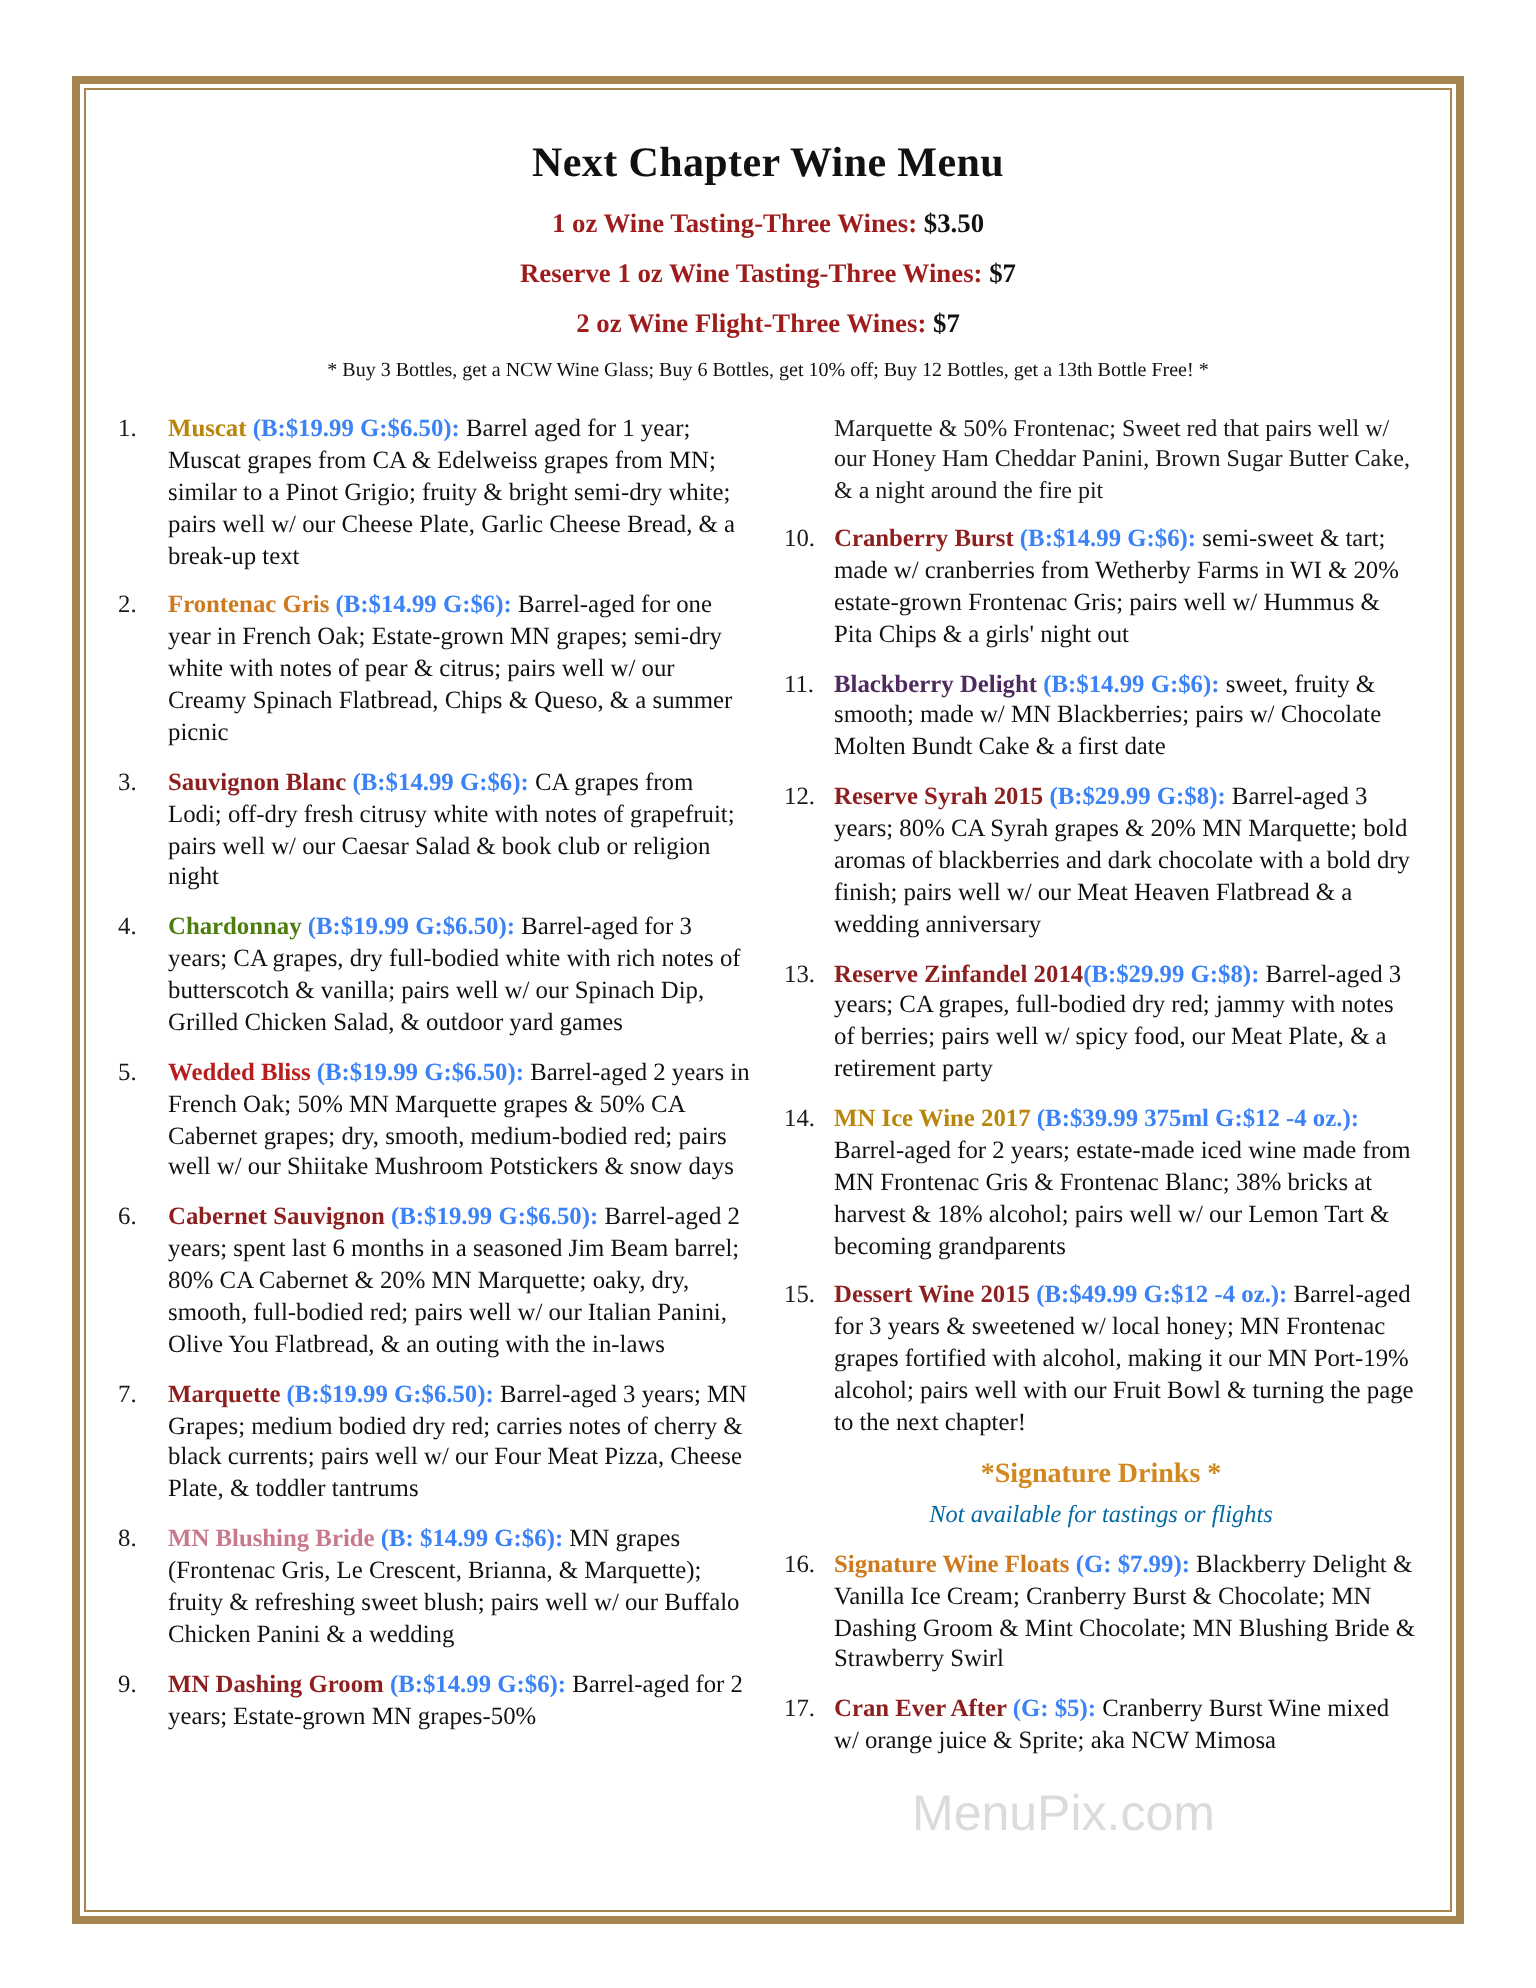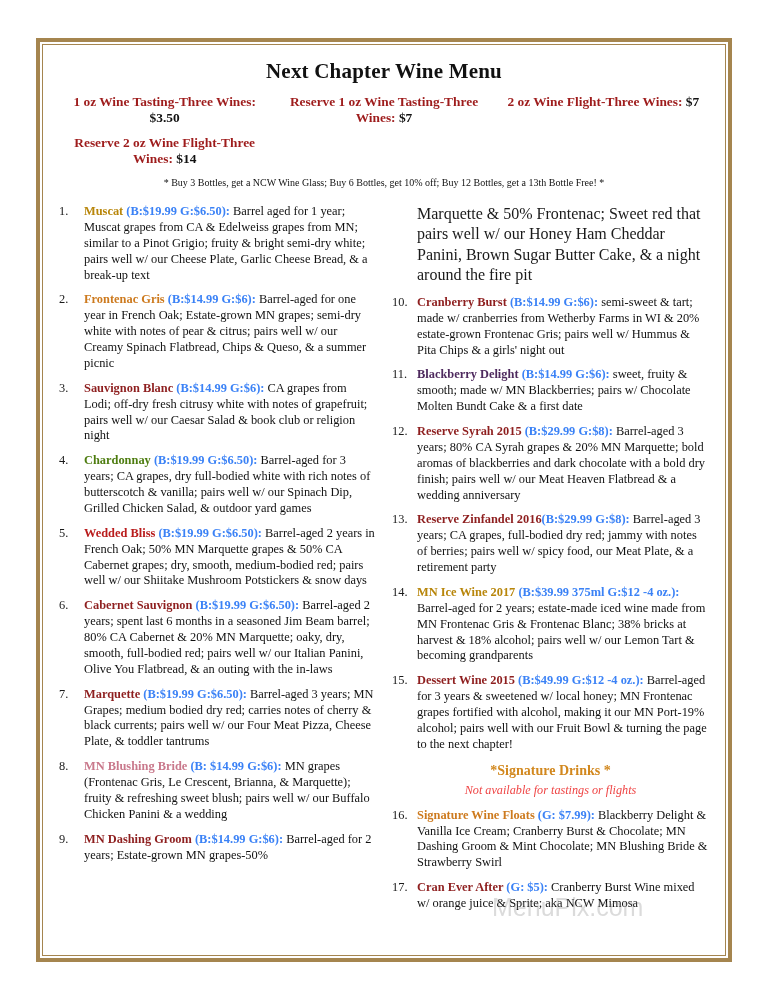--- a/index.html
+++ b/index.html
@@ -7,72 +7,71 @@
     position:relative; width:768px; height:994px; background:#ffffff;
     font-family:"Liberation Serif","DejaVu Serif",serif; color:#1a1a1a;
     overflow:hidden;
   }
   .frame {
     position:absolute; left:36px; right:36px; top:38px; bottom:32px;
     border:4px solid #a5854f;
   }
   .frame-inner {
     position:absolute; inset:2px; border:1px solid #a5854f;
-    box-sizing:border-box; padding:10px 16px 8px 16px; overflow:hidden;
+    box-sizing:border-box; padding:20px 16px 8px 16px; overflow:hidden;
   }
   .title {
     text-align:center; font-size:21px; font-weight:bold; color:#111;
     margin:4px 0 10px 0; letter-spacing:0.2px;
   }
   .pricing-grid {
-    display:grid; grid-template-columns:1fr 1fr 1fr; row-gap:9px; column-gap:8px;
+    display:grid; grid-template-columns:1fr; row-gap:9px; column-gap:8px;
     font-size:13.4px; font-weight:bold; text-align:center; margin-bottom:10px;
   }
   .price-label { color:#9e1c1c; }
   .price-val { color:#111; }
   .promo { text-align:center; font-size:10px; margin:2px 0 16px 0; color:#111; }
   .columns { display:flex; gap:16px; }
   .col { flex:1 1 0; min-width:0; }
   .item { display:flex; margin-bottom:9px; font-size:12.4px; line-height:1.28; }
   .num { flex:0 0 25px; width:25px; }
   .itext { margin:0; }
   .wname { font-weight:bold; }
   .wprice { font-weight:bold; color:#3b82f6; }
   .wdesc { color:#111; }
   .cont-para {
-    margin:0 0 9px 0; padding-left:25px; font-size:16px; line-height:1.28;
+    margin:0 0 9px 0; padding-left:25px; font-size:12px; line-height:1.28;
   }
   .section-header {
     text-align:center; font-weight:bold; font-size:14px; color:#d2881e;
     margin:10px 0 12px 0;
   }
   .section-note {
-    text-align:center; font-style:italic; font-size:12.2px; color:#ef4444;
+    text-align:center; font-style:italic; font-size:12.2px; color:#0369a1;
     margin:-8px 0 10px 0;
   }
   .watermark {
-    position:absolute; left:492px; top:893px; font-size:25px; color:#8a8a8a;
+    position:absolute; left:456px; top:893px; font-size:25px; color:#8a8a8a;
     opacity:0.3; font-family:"Liberation Sans","DejaVu Sans",sans-serif;
     pointer-events:none;
   }
 </style>
 </head>
 <body>
 
 <div class="page">
   <div class="frame">
     <div class="frame-inner">
 
       <h1 class="title">Next Chapter Wine Menu</h1>
 
       <div class="pricing-grid">
         <div><span class="price-label">1 oz Wine Tasting-Three Wines:</span><span class="price-val"> $3.50</span></div>
         <div><span class="price-label">Reserve 1 oz Wine Tasting-Three Wines:</span><span class="price-val"> $7</span></div>
         <div><span class="price-label">2 oz Wine Flight-Three Wines:</span><span class="price-val"> $7</span></div>
-        <div><span class="price-label">Reserve 2 oz Wine Flight-Three Wines:</span><span class="price-val"> $14</span></div>
       </div>
 
       <div class="promo">* Buy 3 Bottles, get a NCW Wine Glass; Buy 6 Bottles, get 10% off; Buy 12 Bottles, get a 13th Bottle Free! *</div>
 
       <div class="columns">
 
         <div class="col">
           <div class="item">
               <span class="num">1.</span>
               <p class="itext"><span class="wname" style="color: rgb(184, 134, 11); text-align: right;">Muscat</span><span class="wprice"> (B:$19.99 G:$6.50):</span><span class="wdesc"> Barrel aged for 1 year; Muscat grapes from CA &amp; Edelweiss grapes from MN; similar to a Pinot Grigio; fruity &amp; bright semi-dry white; pairs well w/ our Cheese Plate, Garlic Cheese Bread, &amp; a break-up text</span></p>
@@ -122,21 +121,21 @@
               <p class="itext"><span class="wname" style="color: rgb(78, 42, 94);">Blackberry Delight</span><span class="wprice"> (B:$14.99 G:$6):</span><span class="wdesc"> sweet, fruity &amp; smooth; made w/ MN Blackberries; pairs w/ Chocolate Molten Bundt Cake &amp; a first date</span></p>
             </div>
 
 
           <div class="item">
               <span class="num">12.</span>
               <p class="itext"><span class="wname" style="color: rgb(142, 31, 31);">Reserve Syrah 2015</span><span class="wprice"> (B:$29.99 G:$8):</span><span class="wdesc"> Barrel-aged 3 years; 80% CA Syrah grapes &amp; 20% MN Marquette; bold aromas of blackberries and dark chocolate with a bold dry finish; pairs well w/ our Meat Heaven Flatbread &amp; a wedding anniversary</span></p>
             </div>
           <div class="item">
               <span class="num">13.</span>
-              <p class="itext"><span class="wname" style="color: rgb(142, 31, 31);">Reserve Zinfandel 2016</span><span class="wprice">(B:$29.99 G:$8):</span><span class="wdesc"> Barrel-aged 3 years; CA grapes, full-bodied dry red; jammy with notes of berries; pairs well w/ spicy food, our Meat Plate, &amp; a retirement party</span></p>
+              <p class="itext"><span class="wname" style="color: rgb(142, 31, 31);">Reserve Zinfandel 2014</span><span class="wprice">(B:$29.99 G:$8):</span><span class="wdesc"> Barrel-aged 3 years; CA grapes, full-bodied dry red; jammy with notes of berries; pairs well w/ spicy food, our Meat Plate, &amp; a retirement party</span></p>
             </div>
           <div class="item">
               <span class="num">14.</span>
               <p class="itext"><span class="wname" style="color: rgb(184, 134, 11); margin-top: 36px;">MN Ice Wine 2017</span><span class="wprice"> (B:$39.99 375ml G:$12 -4 oz.):</span><span class="wdesc"> Barrel-aged for 2 years; estate-made iced wine made from MN Frontenac Gris &amp; Frontenac Blanc; 38% bricks at harvest &amp; 18% alcohol; pairs well w/ our Lemon Tart &amp; becoming grandparents</span></p>
             </div>
           <div class="item">
               <span class="num">15.</span>
               <p class="itext"><span class="wname" style="color: rgb(142, 31, 31);">Dessert Wine 2015</span><span class="wprice"> (B:$49.99 G:$12 -4 oz.):</span><span class="wdesc"> Barrel-aged for 3 years &amp; sweetened w/ local honey; MN Frontenac grapes fortified with alcohol, making it our MN Port-19% alcohol; pairs well with our Fruit Bowl &amp; turning the page to the next chapter!</span></p>
             </div>
 

